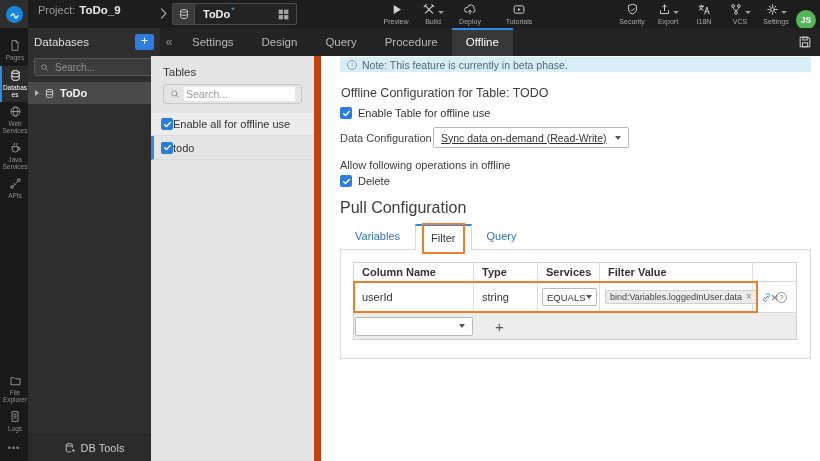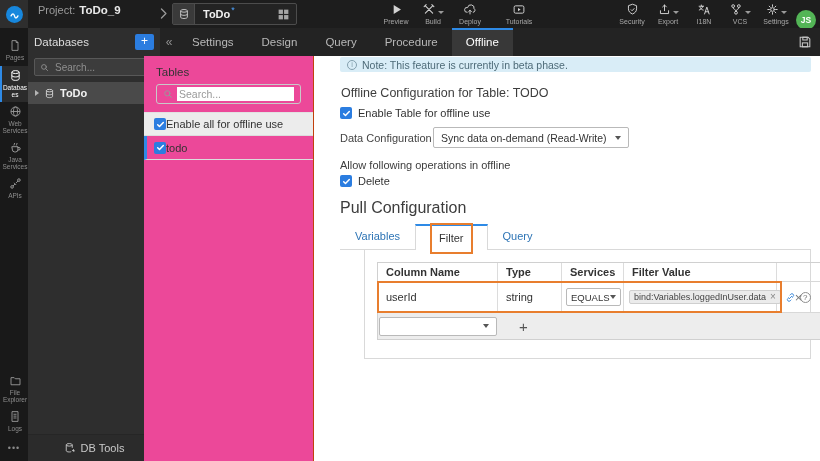--- a/index.html
+++ b/index.html
@@ -74,22 +74,22 @@
   .tabbar{position:absolute;left:160px;top:28px;width:660px;height:28px;background:#232323;
         display:flex;align-items:stretch;}
   .tab-collapse{width:18px;display:flex;align-items:center;justify-content:center;color:#8f8f8f;
         font-size:12px;cursor:pointer;}
   .tb-tab{padding:0 14px;line-height:28px;font-size:11.5px;color:#b8b8b8;cursor:pointer;}
   .tb-tab.active{background:#383838;color:#fff;box-shadow:inset 0 2px 0 #2e8ae6;}
   .tab-save{margin-left:auto;width:30px;display:flex;align-items:center;justify-content:center;
         color:#c9c9c9;cursor:pointer;}
 
   
-  .tables{position:absolute;left:144px;top:56px;width:170px;height:405px;background:#ec4899;
-        border-right:1px solid #c2410c;}
+  .tables{position:absolute;left:151px;top:56px;width:170px;height:405px;background:#e5e5e5;
+        border-right:7px solid #c2410c;}
   .tbl-title{margin:10px 12px 6px;font-size:11.5px;color:#333;}
   .tbl-search{margin:0 12px 8px;height:20px;border:1px solid #c9c9c9;border-radius:3px;
         display:flex;align-items:center;padding:0 6px;gap:4px;color:#999;}
   .tbl-search input{flex:1;min-width:0;border:none;outline:none;font-size:10.5px;color:#555;
         font-family:inherit;}
   .tbl-search input::placeholder{color:#999;}
   .tbl-row{height:24px;display:flex;align-items:center;padding-left:10px;
         border-bottom:1px solid #dcdcdc;font-size:11px;color:#333;cursor:pointer;}
   .tbl-row.all{background:#ececec;border-top:1px solid #e2e2e2;}
   .tbl-row.selected{border-left:3px solid #2e8ae6;padding-left:7px;}
@@ -104,33 +104,33 @@
   .note{height:15px;display:flex;align-items:center;gap:5px;background:#d9edf7;
         padding:0 7px;font-size:10.5px;color:#4e6b78;border-radius:2px;}
   .info-i{width:10px;height:10px;border:1px solid #84a0ae;border-radius:50%;flex:none;
         font-size:7.5px;line-height:8px;text-align:center;color:#84a0ae;}
   .heading{margin:14px 0 0 1px;font-size:12.5px;color:#3d3d3d;}
   .chk-row{margin-top:7px;display:flex;align-items:center;gap:6px;font-size:11px;color:#333;}
   .dc-row{margin-top:8px;display:flex;align-items:center;}
   .dc-label{width:93px;font-size:11px;color:#444;}
   .sel{height:21px;border:1px solid #b9b9b9;border-radius:2px;background:#fff;
         display:flex;align-items:center;padding:0 7px;font-size:10.5px;color:#333;cursor:pointer;}
-  .sel-dc{width:196px;}
+  .sel-dc{width:196px;text-decoration:underline;}
   .cardown{margin-left:auto;width:0;height:0;border-left:3.5px solid transparent;
         border-right:3.5px solid transparent;border-top:4px solid #555;}
   .sect-label{margin-top:11px;font-size:11px;color:#3d3d3d;}
   .op-row{margin-top:4px;}
   .pull-label{margin-top:12px;font-size:16px;color:#3d3d3d;}
   .pull-tabs{margin-top:7px;display:flex;align-items:flex-end;border-bottom:1px solid #d9d9d9;height:26px;}
   .ptab{padding:0 15px;line-height:25px;font-size:11px;color:#2d74b5;cursor:pointer;}
-  .ptab.active{display:flex;align-items:center;height:26px;padding:0 14px;background:#fff;
+  .ptab.active{display:flex;align-items:center;height:26px;padding:0 6px;background:#fff;
         border:1px solid #d9d9d9;border-top:2px solid #2e8ae6;border-bottom:none;
         margin-bottom:-1px;color:#333;}
   .orange-box{border:2px solid #e87e2e;padding:1px 7px;}
-  .pull-panel{border:1px solid #d9d9d9;border-top:none;padding:12px 12px 18px;margin-left:24px;}
+  .pull-panel{border:1px solid #d9d9d9;border-top:none;padding:12px 12px 18px;}
 
   
   .ftable{position:relative;width:444px;border:1px solid #d0d0d0;font-size:11px;color:#333;}
   .frow{display:flex;align-items:stretch;}
   .fc{display:flex;align-items:center;padding-left:8px;}
   .c1{width:120px;}.c2{width:64px;}.c3{width:62px;}.c4{width:153px;}
   .c5{flex:1;justify-content:center;padding-left:0;}
   .fhead{height:19px;border-bottom:1px solid #d8d8d8;font-weight:bold;}
   .fhead .fc,.fdata .fc{border-right:1px solid #dcdcdc;}
   .fhead .c5,.fdata .c5{border-right:none;}

